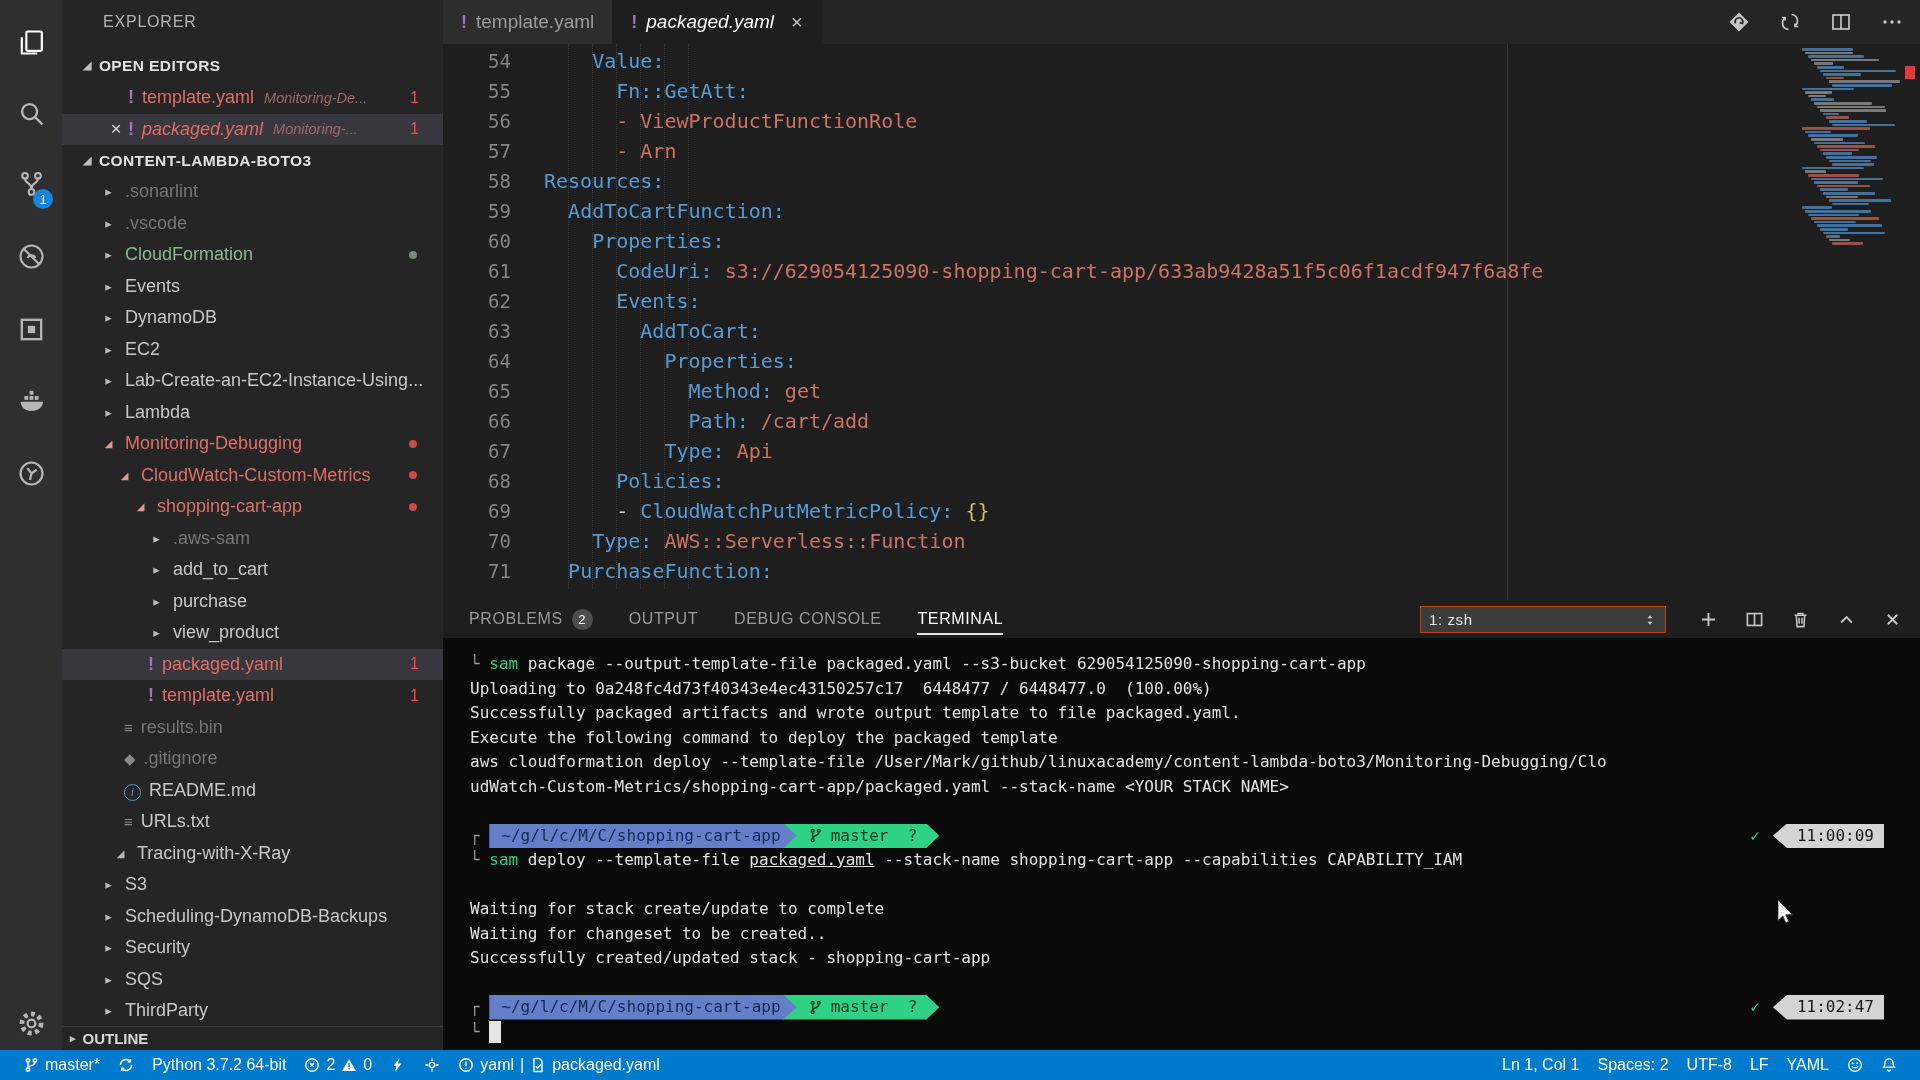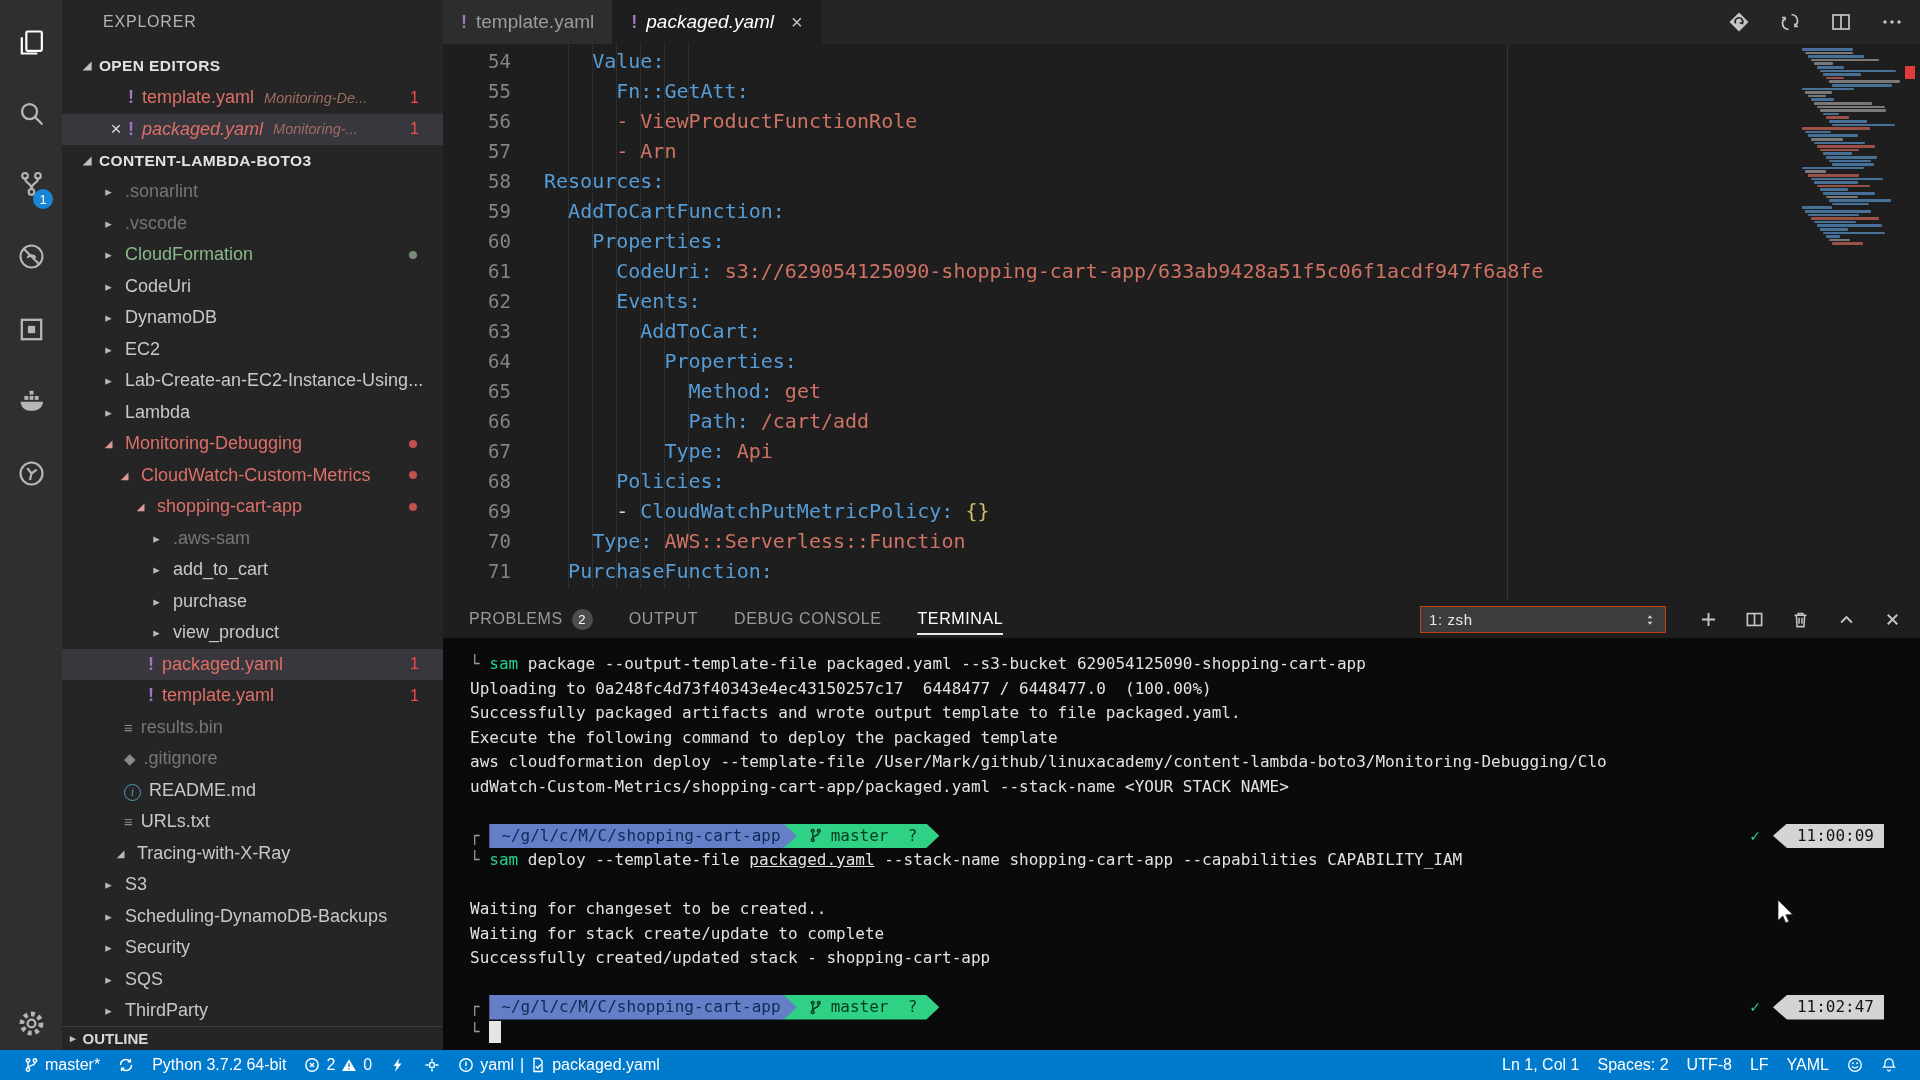--- a/index.html
+++ b/index.html
@@ -205,21 +205,21 @@
         <span class="spacer"></span>
       </div>
       <div class="row cls-green" style="padding-left: 38px;">
         <span class="arrow" style="font-size: 13px;">▸</span>
         <span class="lbl">CloudFormation</span>
         <span class="spacer"></span>
         <span class="dot grey"></span>
       </div>
       <div class="row" style="padding-left: 38px;">
         <span class="arrow" style="font-size: 13px;">▸</span>
-        <span class="lbl">CodeUri</span>
+        <span class="lbl">Events</span>
         <span class="spacer"></span>
       </div>
       <div class="row" style="padding-left: 38px;">
         <span class="arrow" style="font-size: 13px;">▸</span>
         <span class="lbl">DynamoDB</span>
         <span class="spacer"></span>
       </div>
       <div class="row" style="padding-left: 38px;">
         <span class="arrow" style="font-size: 13px;">▸</span>
         <span class="lbl">EC2</span>
@@ -535,22 +535,22 @@
         <div class="trow"><span class="tw">udWatch-Custom-Metrics/shopping-cart-app/packaged.yaml --stack-name &lt;YOUR STACK NAME&gt;</span></div>
         <div class="trow"></div>
         <div class="trow prompt"><span class="tb">┌ </span><span class="pseg-blue">~/g/l/c/M/C/shopping-cart-app</span><span class="pseg-green"><span><svg width="13" height="17" viewBox="0 0 14 16" fill="none" stroke="#083b22" stroke-width="1.6">
                 <circle cx="4" cy="3" r="1.5"></circle>
                 <circle cx="10.5" cy="3" r="1.5"></circle>
                 <circle cx="4" cy="13" r="1.5"></circle>
                 <path d="M4 4.8v6.4M10.5 4.8c0 4-6.5 3-6.5 6.4"></path>
               </svg></span><span>master  ?</span></span><span class="spacer" style="flex: 1 1 0%;"></span><span class="check">✓</span><span class="timebox">11:00:09</span></div>
         <div class="trow"><span class="tb">└ </span><span class="tg">sam</span><span class="tw"> deploy --template-file </span><span class="tu">packaged.yaml</span><span class="tw"> --stack-name shopping-cart-app --capabilities CAPABILITY_IAM</span></div>
         <div class="trow"></div>
+        <div class="trow"><span class="tw">Waiting for stack create/update to complete</span></div>
         <div class="trow"><span class="tw">Waiting for changeset to be created..</span></div>
-        <div class="trow"><span class="tw">Waiting for stack create/update to complete</span></div>
         <div class="trow"><span class="tw">Successfully created/updated stack - shopping-cart-app</span></div>
         <div class="trow"></div>
         <div class="trow prompt"><span class="tb">┌ </span><span class="pseg-blue">~/g/l/c/M/C/shopping-cart-app</span><span class="pseg-green"><span><svg width="13" height="17" viewBox="0 0 14 16" fill="none" stroke="#083b22" stroke-width="1.6">
                 <circle cx="4" cy="3" r="1.5"></circle>
                 <circle cx="10.5" cy="3" r="1.5"></circle>
                 <circle cx="4" cy="13" r="1.5"></circle>
                 <path d="M4 4.8v6.4M10.5 4.8c0 4-6.5 3-6.5 6.4"></path>
               </svg></span><span>master  ?</span></span><span class="spacer" style="flex: 1 1 0%;"></span><span class="check">✓</span><span class="timebox">11:02:47</span></div>
         <div class="trow"><span class="tb">└ </span><span class="blockcursor"></span></div>
       </div>

